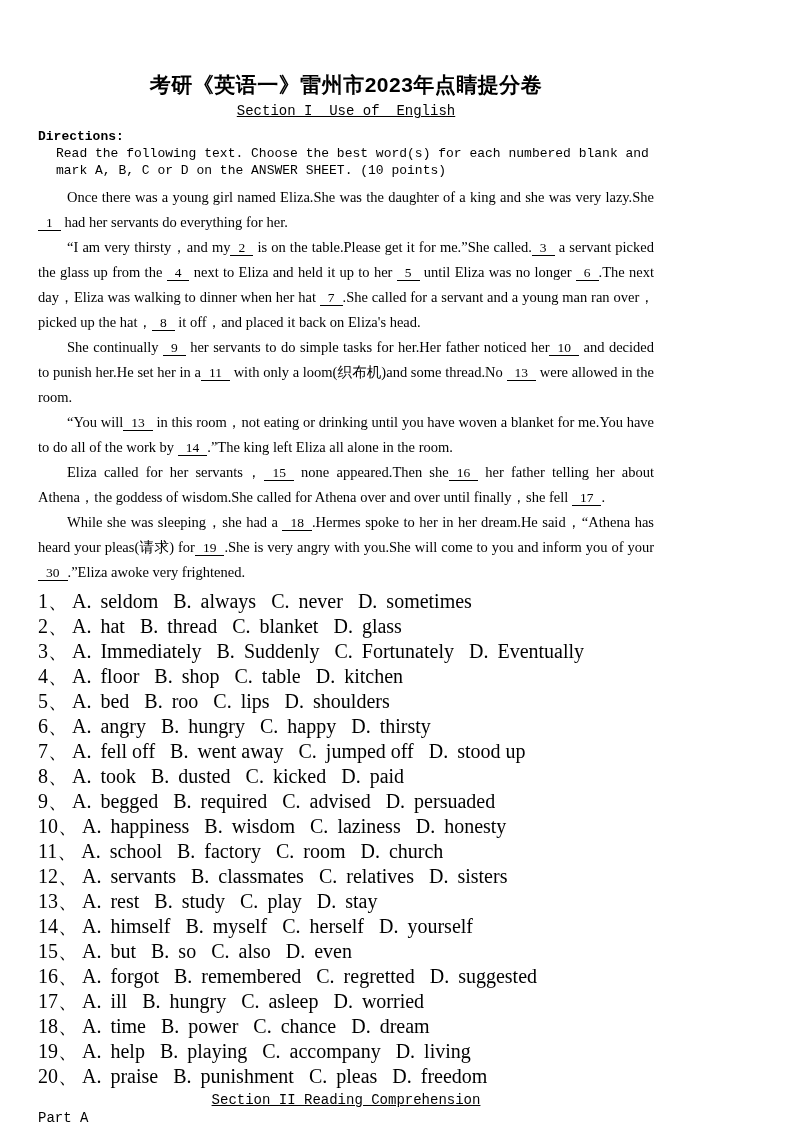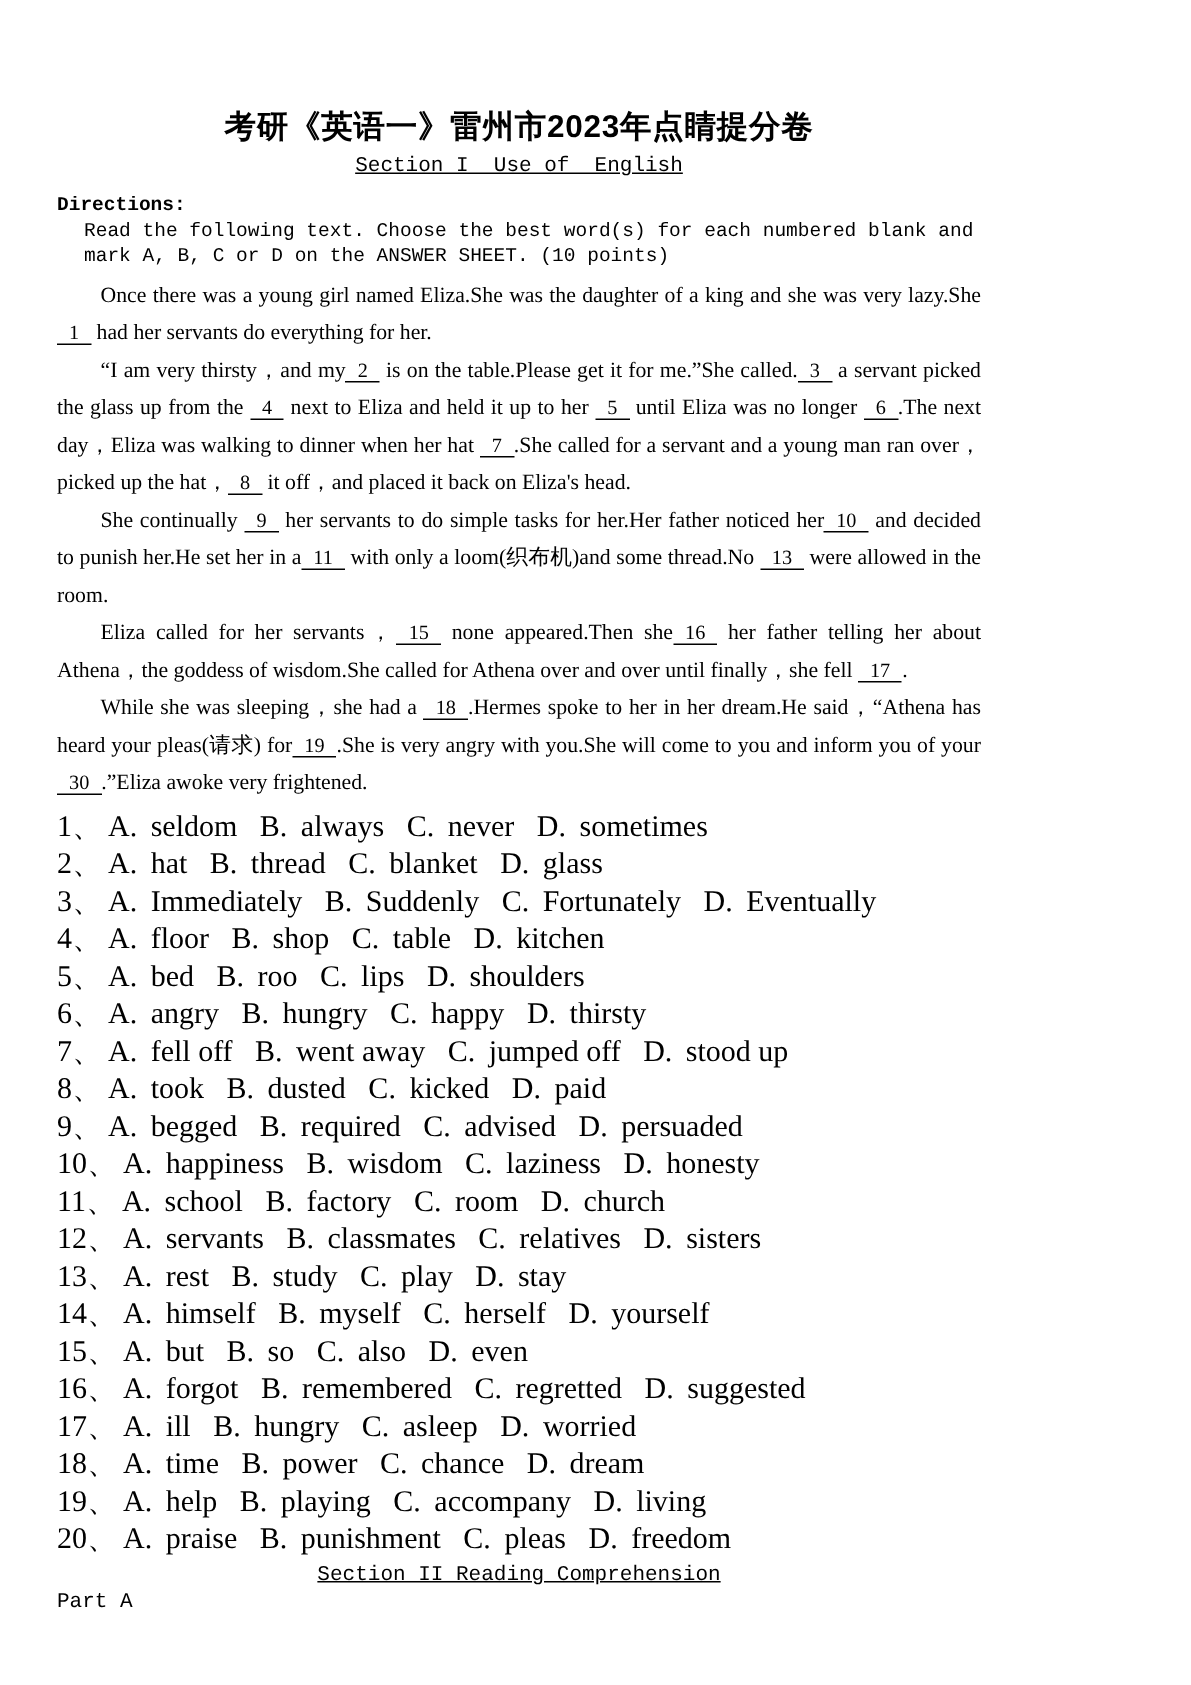--- a/index.html
+++ b/index.html
@@ -91,20 +91,21 @@
 
   <div class="directions">
     <div class="directions-label">Directions:</div>
     <div class="directions-text">Read the following text. Choose the best word(s) for each numbered blank and mark A, B, C or D on the ANSWER SHEET. (10 points)</div>
   </div>
 
   <div class="passage" id="passage">
       <p>Once there was a young girl named Eliza.She was the daughter of a king and she was very lazy.She<span class="blank">1</span> had her servants do everything for her.</p>
       <p>“I am very thirsty，and my<span class="blank">2</span> is on the table.Please get it for me.”She called.<span class="blank">3</span> a servant picked the glass up from the <span class="blank">4</span> next to Eliza and held it up to her <span class="blank">5</span> until Eliza was no longer <span class="blank">6</span>.The next day，Eliza was walking to dinner when her hat <span class="blank">7</span>.She called for a servant and a young man ran over，picked up the hat，<span class="blank">8</span> it off，and placed it back on Eliza's head.</p>
       <p>She continually <span class="blank">9</span> her servants to do simple tasks for her.Her father noticed her<span class="blank">10</span> and decided to punish her.He set her in a<span class="blank">11</span> with only a loom(织布机)and some thread.No <span class="blank">13</span> were allowed in the room.</p>
+      <p>“You will<span class="blank">13</span> in this room，not eating or drinking until you have woven a blanket for me.You have to do all of the work by <span class="blank">14</span>.”The king left Eliza all alone in the room.</p>
       <p>Eliza called for her servants，<span class="blank">15</span> none appeared.Then she<span class="blank">16</span> her father telling her about Athena，the goddess of wisdom.She called for Athena over and over until finally，she fell <span class="blank">17</span>.</p>
       <p>While she was sleeping，she had a <span class="blank">18</span>.Hermes spoke to her in her dream.He said，“Athena has heard your pleas(请求) for<span class="blank">19</span>.She is very angry with you.She will come to you and inform you of your<span class="blank">30</span>.”Eliza awoke very frightened.</p>
     </div>
 
   <div class="questions" id="questions">
       <div class="question"><span class="qnum">1、</span><span class="opt"><span class="opt-letter">A.</span><span class="opt-text">seldom</span></span><span class="opt"><span class="opt-letter">B.</span><span class="opt-text">always</span></span><span class="opt"><span class="opt-letter">C.</span><span class="opt-text">never</span></span><span class="opt"><span class="opt-letter">D.</span><span class="opt-text">sometimes</span></span></div>
       <div class="question"><span class="qnum">2、</span><span class="opt"><span class="opt-letter">A.</span><span class="opt-text">hat</span></span><span class="opt"><span class="opt-letter">B.</span><span class="opt-text">thread</span></span><span class="opt"><span class="opt-letter">C.</span><span class="opt-text">blanket</span></span><span class="opt"><span class="opt-letter">D.</span><span class="opt-text">glass</span></span></div>
       <div class="question"><span class="qnum">3、</span><span class="opt"><span class="opt-letter">A.</span><span class="opt-text">Immediately</span></span><span class="opt"><span class="opt-letter">B.</span><span class="opt-text">Suddenly</span></span><span class="opt"><span class="opt-letter">C.</span><span class="opt-text">Fortunately</span></span><span class="opt"><span class="opt-letter">D.</span><span class="opt-text">Eventually</span></span></div>
       <div class="question"><span class="qnum">4、</span><span class="opt"><span class="opt-letter">A.</span><span class="opt-text">floor</span></span><span class="opt"><span class="opt-letter">B.</span><span class="opt-text">shop</span></span><span class="opt"><span class="opt-letter">C.</span><span class="opt-text">table</span></span><span class="opt"><span class="opt-letter">D.</span><span class="opt-text">kitchen</span></span></div>
       <div class="question"><span class="qnum">5、</span><span class="opt"><span class="opt-letter">A.</span><span class="opt-text">bed</span></span><span class="opt"><span class="opt-letter">B.</span><span class="opt-text">roo</span></span><span class="opt"><span class="opt-letter">C.</span><span class="opt-text">lips</span></span><span class="opt"><span class="opt-letter">D.</span><span class="opt-text">shoulders</span></span></div>

